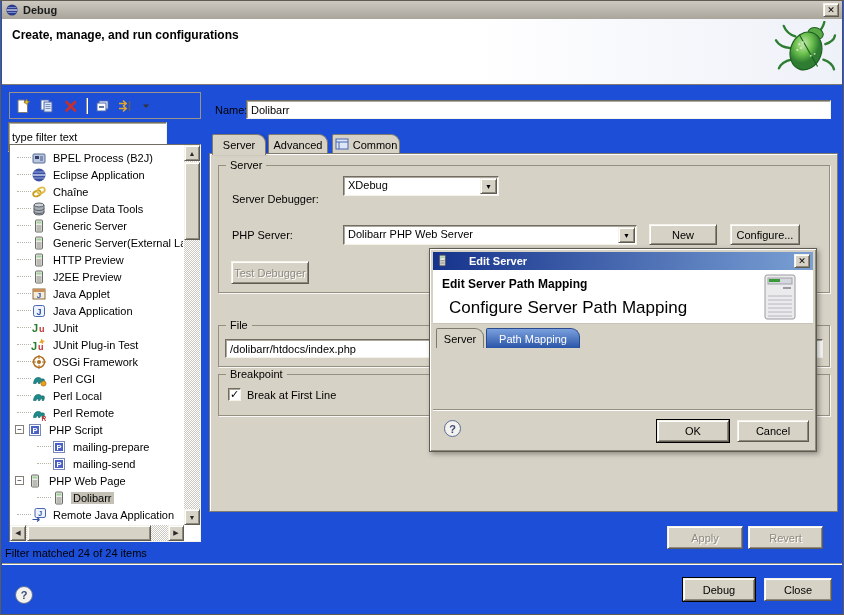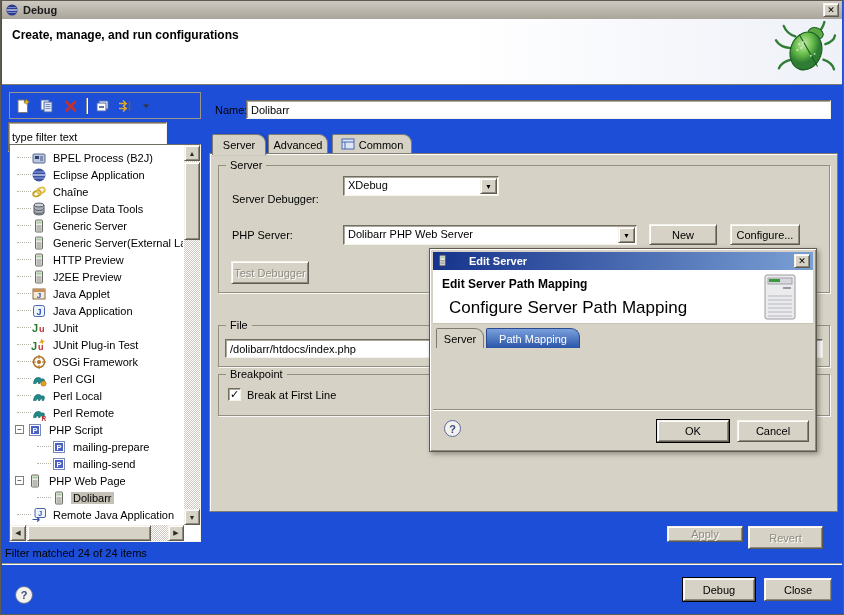--- a/index.html
+++ b/index.html
@@ -465,21 +465,21 @@
   <div class="label" style="left:214px; top:103px;">Name:</div>
   <input class="field bevel-in" style="left: 245px; top: 99px; width: 585px; height: 19px;" value="Dolibarr">
 
   <div id="main-tabs">
     <div class="tab active" style="left:0; width:54px;">
       <span>Server</span>
     </div>
     <div class="tab" style="left:56px; width:60px;">
       <span>Advanced</span>
     </div>
-    <div class="tab" style="left:120px; width:80px;">
+    <div class="tab" style="left:120px; width:68px;">
       <span>
         <svg viewBox="0 0 14 12" width="14" height="12">
             <rect x="1" y="1" width="12" height="10" fill="#dde6f5" stroke="#4a66b0"></rect>
             <path d="M1 4 h12 M4 4 v7" stroke="#4a66b0"></path>
           </svg>
       </span>
       <span>Common</span>
     </div>
   </div>
 
@@ -510,21 +510,21 @@
     <div class="group" style="left:8px; top:220px; width:612px; height:42px;">
       <span class="glabel">Breakpoint</span>
       <div class="cbrow" style="left:9px; top:13px;">
         <span class="cb">✓</span>
         <span>Break at First Line</span>
       </div>
     </div>
 
   </div>
 
-  <div class="btn bevel-out disabled abs" style="left:666px; top:525px; width:76px; height:16px;">Apply</div>
+  <div class="btn bevel-out disabled abs" style="left:666px; top:525px; width:76px; height:23px;">Apply</div>
   <div class="btn bevel-out disabled abs" style="left:747px; top:525px; width:75px; height:23px;">Revert</div>
 
   <div id="footer-sep"></div>
   <div class="helpc" style="left:14px; top:585px;">?</div>
   <div class="btn bevel-out default abs" style="left:682px; top:577px; width:72px; height:23px;">Debug</div>
   <div class="btn bevel-out abs" style="left:763px; top:577px; width:68px; height:23px;">Close</div>
 
   <div id="dialog">
     <div id="dlg-titlebar">
       <span>

